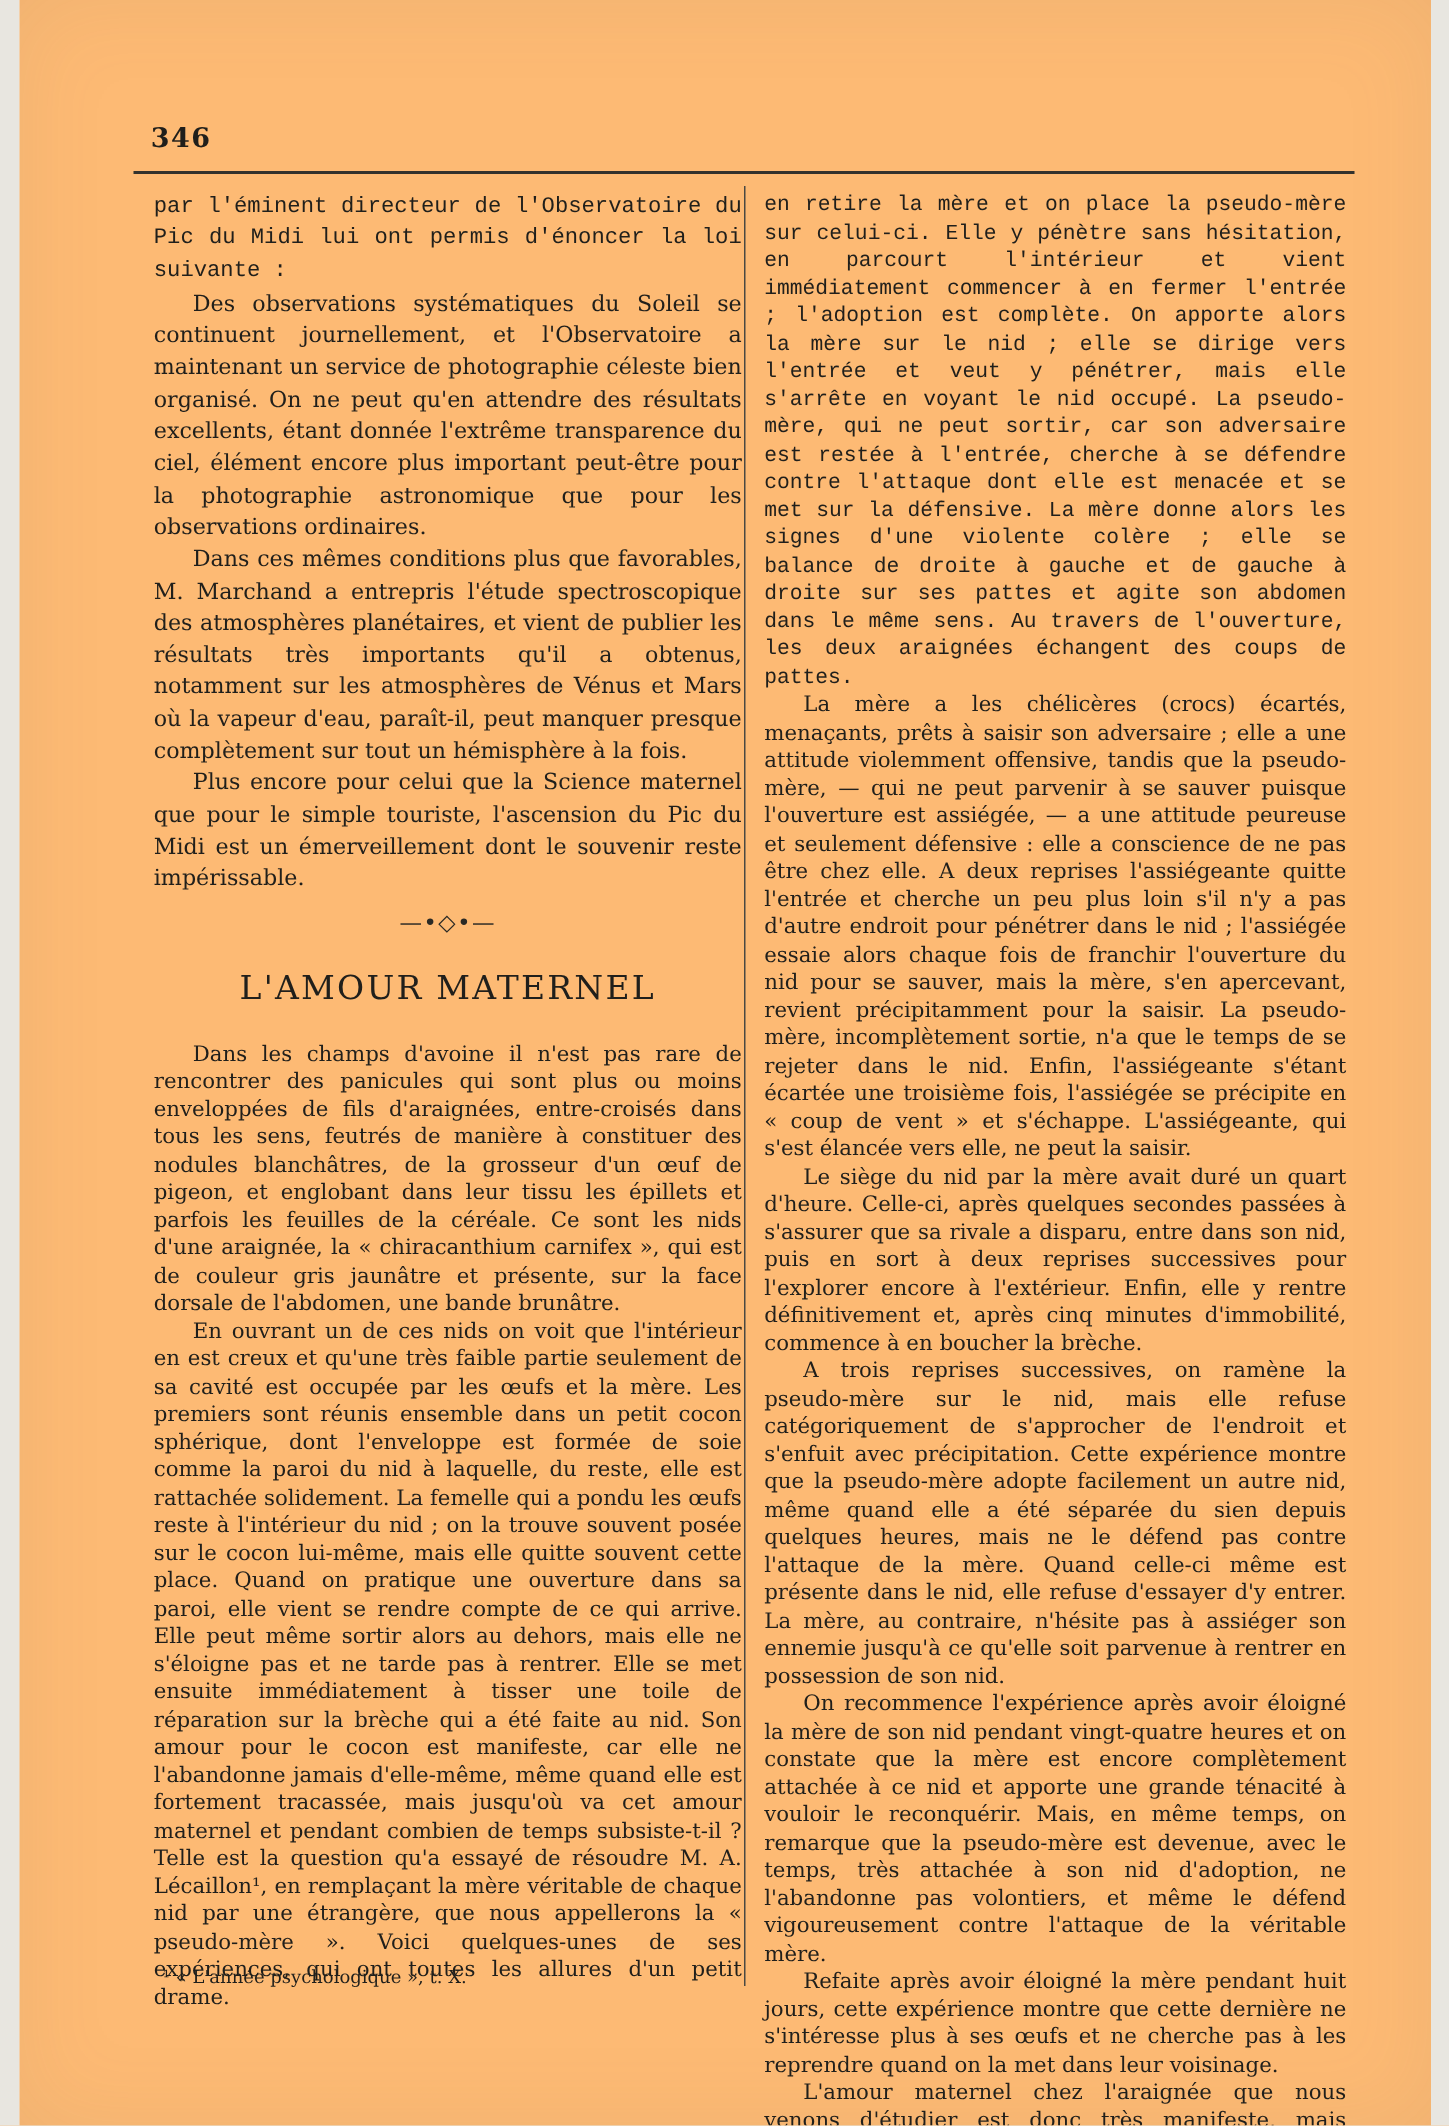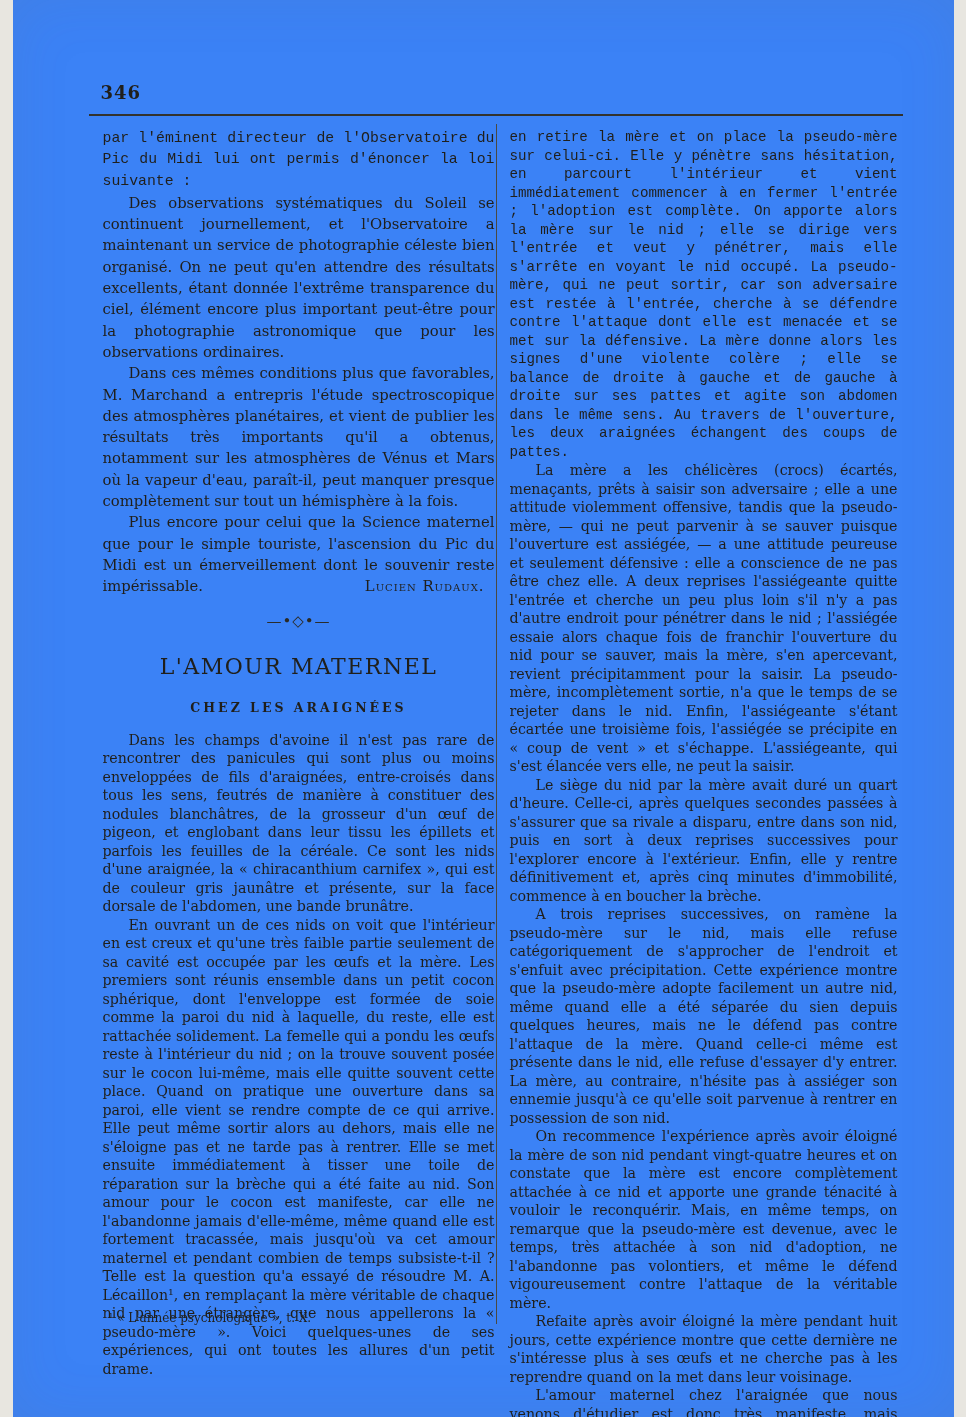--- a/index.html
+++ b/index.html
@@ -1,21 +1,21 @@
 <!DOCTYPE html>
 <html lang="fr"><head>
 <meta charset="utf-8">
 <style>
   html, body { margin: 0; padding: 0; background: #e8e6e0; }
   .page {
     position: relative;
     width: 941px;
     height: 1417px;
     margin: 0 auto;
-    background: #3b82f6;
+    background: #fdba74;
     box-shadow: inset 0 0 60px rgba(120,110,90,0.10);
     color: #201f1b;
     font-family: "DejaVu Serif", "Liberation Serif", serif;
     overflow: hidden;
   }
   
   .runhead-pagenum {
     position: absolute; left: 88px; top: 82px;
     font-size: 18px; font-weight: bold; letter-spacing: 1px;
   }
@@ -102,27 +102,25 @@
   <div class="rule-top"></div>
   <div class="rule-gutter"></div>
 
   <div class="col col-left">
 
     <div class="sec-one">
       <p class="par flush">par l'éminent directeur de l'Observatoire du Pic du Midi lui ont permis d'énoncer la loi suivante :</p>
       <p class="par">Des observations systématiques du Soleil se continuent journellement, et l'Observatoire a maintenant un service de photographie céleste bien organisé. On ne peut qu'en attendre des résultats excellents, étant donnée l'extrême transparence du ciel, élément encore plus important peut-être pour la photographie astronomique que pour les observations ordinaires.</p>
       <p class="par">Dans ces mêmes conditions plus que favorables, M. Marchand a entrepris l'étude spectroscopique des atmosphères planétaires, et vient de publier les résultats très importants qu'il a obtenus, notamment sur les atmosphères de Vénus et Mars où la vapeur d'eau, paraît-il, peut manquer presque complètement sur tout un hémisphère à la fois.</p>
       <p class="par">Plus encore pour celui que la Science maternel que pour le simple touriste, l'ascension du Pic du Midi est un émerveillement dont le souvenir reste impérissable.</p>
-      <p class="sig">Lucien Rudaux.</p>
       <p class="ornament">—•◇•—</p>
     </div>
 
     <div class="sec-two">
       <p class="article-title">L'AMOUR MATERNEL</p>
-      <p class="article-subtitle">CHEZ LES ARAIGNÉES</p>
       <p class="par first-body-par">Dans les champs d'avoine il n'est pas rare de rencontrer des panicules qui sont plus ou moins enveloppées de fils d'araignées, entre-croisés dans tous les sens, feutrés de manière à constituer des nodules blanchâtres, de la grosseur d'un œuf de pigeon, et englobant dans leur tissu les épillets et parfois les feuilles de la céréale. Ce sont les nids d'une araignée, la « chiracanthium carnifex », qui est de couleur gris jaunâtre et présente, sur la face dorsale de l'abdomen, une bande brunâtre.</p>
       <p class="par">En ouvrant un de ces nids on voit que l'intérieur en est creux et qu'une très faible partie seulement de sa cavité est occupée par les œufs et la mère. Les premiers sont réunis ensemble dans un petit cocon sphérique, dont l'enveloppe est formée de soie comme la paroi du nid à laquelle, du reste, elle est rattachée solidement. La femelle qui a pondu les œufs reste à l'intérieur du nid ; on la trouve souvent posée sur le cocon lui-même, mais elle quitte souvent cette place. Quand on pratique une ouverture dans sa paroi, elle vient se rendre compte de ce qui arrive. Elle peut même sortir alors au dehors, mais elle ne s'éloigne pas et ne tarde pas à rentrer. Elle se met ensuite immédiatement à tisser une toile de réparation sur la brèche qui a été faite au nid. Son amour pour le cocon est manifeste, car elle ne l'abandonne jamais d'elle-même, même quand elle est fortement tracassée, mais jusqu'où va cet amour maternel et pendant combien de temps subsiste-t-il ? Telle est la question qu'a essayé de résoudre M. A. Lécaillon¹, en remplaçant la mère véritable de chaque nid par une étrangère, que nous appellerons la « pseudo-mère ». Voici quelques-unes de ses expériences, qui ont toutes les allures d'un petit drame.</p>
 
     </div>
   </div>
 
   <div class="footnote">¹ « L'année psychologique », t. X.</div>
 
   <div class="col col-right sec-two">
     <p class="par flush">en retire la mère et on place la pseudo-mère sur celui-ci. Elle y pénètre sans hésitation, en parcourt l'intérieur et vient immédiatement commencer à en fermer l'entrée ; l'adoption est complète. On apporte alors la mère sur le nid ; elle se dirige vers l'entrée et veut y pénétrer, mais elle s'arrête en voyant le nid occupé. La pseudo-mère, qui ne peut sortir, car son adversaire est restée à l'entrée, cherche à se défendre contre l'attaque dont elle est menacée et se met sur la défensive. La mère donne alors les signes d'une violente colère ; elle se balance de droite à gauche et de gauche à droite sur ses pattes et agite son abdomen dans le même sens. Au travers de l'ouverture, les deux araignées échangent des coups de pattes.</p>

